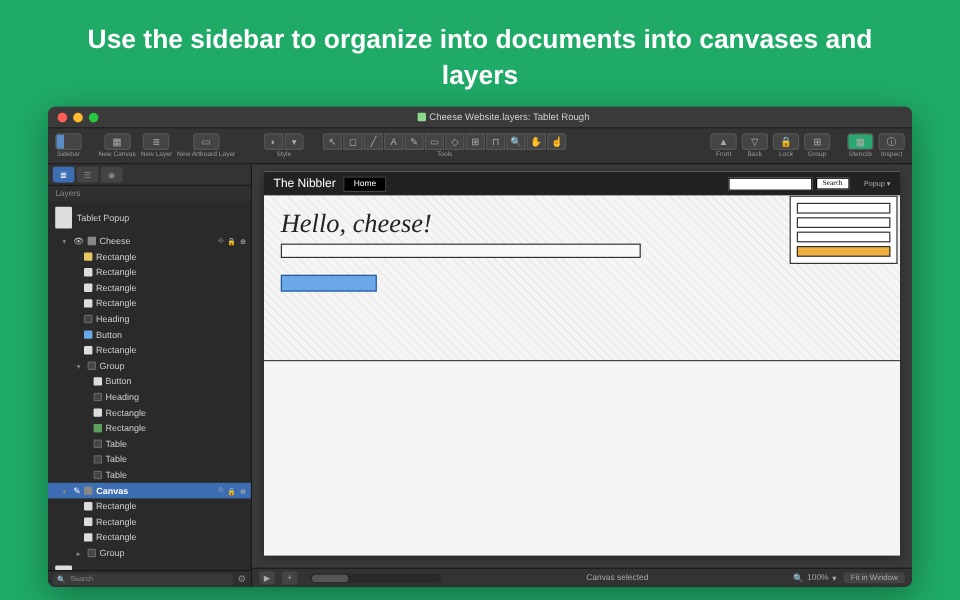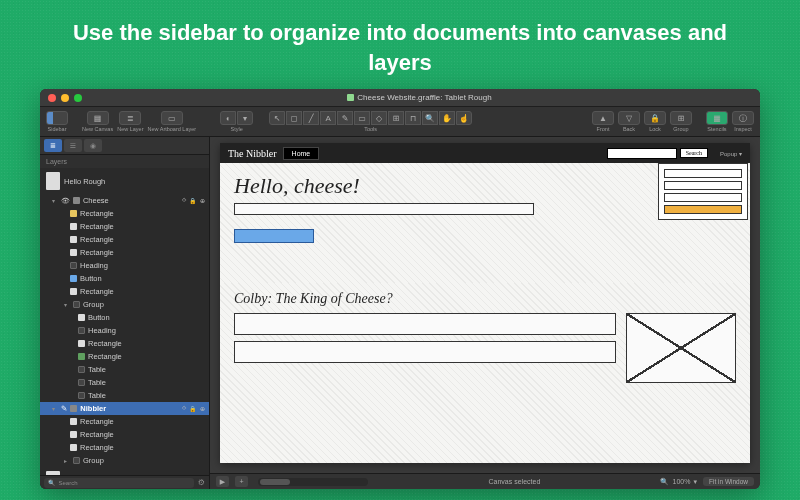--- a/index.html
+++ b/index.html
@@ -41,21 +41,21 @@
 .disc { color: #888; font-size: 6px; width: 6px; }
 .sq { width: 7px; height: 7px; border-radius: 1px; }
 .sq.y { background: #e8c65f; } .sq.w { background: #ddd; } .sq.b { background: #6aa8e8; } .sq.g { background: #888; } .sq.d { background: #444; border: 1px solid #666; } .sq.gr { background: #5fa05f; }
 .tree-row .actions { margin-left: auto; display: flex; gap: 3px; color: #bbb; font-size: 6px; }
 .side-bottom { height: 14px; background: #2f2f2f; border-top: 1px solid #1a1a1a; display: flex; align-items: center; padding: 0 4px; }
 .side-search { flex:1; height: 10px; background: #3a3a3a; border-radius: 3px; font-size: 6px; color: #888; padding: 0 4px; display: flex; align-items: center; }
 .canvas-area { flex: 1; display: flex; flex-direction: column; background: #1f1f1f; }
 .canvas-scroll { flex: 1; overflow: hidden; position: relative; background: #3a3a3a; }
 .canvas-page { position: absolute; left: 10px; top: 6px; right: 10px; bottom: 10px; background: #f5f5f3; box-shadow: 0 2px 8px rgba(0,0,0,0.4); display: flex; flex-direction: column; }
 .wf-nav { height: 20px; background: #222; display: flex; align-items: center; gap: 6px; padding: 0 8px; }
-.wf-logo { color: #fff; font-family: Liberation Serif, serif; font-size: 10px; }
+.wf-logo { color: #fff; font-family: Liberation Sans, sans-serif; font-size: 10px; }
 .wf-tab { background: #000; color: #fff; font-size: 7px; padding: 2px 8px; border: 1px solid #444; }
 .wf-search { margin-left: auto; display: flex; gap: 3px; align-items: center; }
 .wf-search-box { width: 70px; height: 11px; background: #fff; border: 1px solid #000; }
 .wf-search-btn { background: #fff; border: 1px solid #000; font-size: 6px; padding: 1px 5px; font-family: "Comic Sans MS", cursive; }
 .wf-popup-lbl { color: #aaa; font-size: 6px; margin-left: 6px; }
 .wf-body { flex: 1; position: relative; }
 .hatch { background: #f5f5f3; background-image: repeating-linear-gradient(45deg, rgba(0,0,0,0.05) 0 1px, transparent 1px 5px); position: absolute; left: 0; right: 0; }
 .hero { top: 0; height: 138px; border-bottom: 1px solid #444; }
 .sec2 { top: 120px; bottom: 0; padding: 8px 14px; }
 .hero-inner { padding: 10px 14px; }
@@ -89,21 +89,21 @@
 
 <div class="headline">Use the sidebar to organize into documents into canvases and layers</div>
 
 <div class="appwin">
   <div class="titlebar">
     <div class="tl r"></div>
     <div class="tl y"></div>
     <div class="tl g"></div>
     <div class="titlebar-title">
       <span class="doc-icon"></span>
-      <span>Cheese Website.graffle: Tablet Rough</span>
+      <span>Cheese Website.layers: Tablet Rough</span>
     </div>
   </div>
 
   <div class="toolbar">
     <div class="tbtn sidebar-btn">
       <div class="ic"></div>
         <div class="lbl">Sidebar</div>
     </div>
     <div style="width:6px"></div>
     <div class="tbtn">
@@ -175,21 +175,21 @@
     <div class="sidebar">
       <div class="side-tabs">
         <div class="side-tab active">≣</div>
         <div class="side-tab">☰</div>
         <div class="side-tab">◉</div>
       </div>
       <div class="side-header">Layers</div>
       <div class="tree">
         <div class="tree-canvas">
           <div class="thumb"></div>
-          <span>Hello Rough</span>
+          <span>Tablet Popup</span>
         </div>
         <div class="tree-row" style="padding-left:12px">
           <span class="disc">▾</span>
             <span class="eye"></span>
           <span class="sq g"></span>
             <span>Cheese</span>
           <span class="actions">
               <span>⟐</span>
               <span>🔒</span>
               <span>⊕</span>
@@ -253,21 +253,21 @@
             <span>Table</span>
           </div>
         <div class="tree-row" style="padding-left:38px">
             <span class="sq d"></span>
             <span>Table</span>
           </div>
         <div class="tree-row selected" style="padding-left:12px">
           <span class="disc">▾</span>
             <span class="pencil"></span>
           <span class="sq g"></span>
-            <b>Nibbler</b>
+            <b>Canvas</b>
           <span class="actions">
               <span>⟐</span>
               <span>🔒</span>
               <span>⊕</span>
             </span>
         </div>
         <div class="tree-row" style="padding-left:30px">
             <span class="sq w"></span>
             <span>Rectangle</span>
           </div>
@@ -314,30 +314,20 @@
                 <div class="wf-box hero-line"></div>
                 <div class="hero-blue"></div>
               </div>
               <div class="popup-panel">
                 <div class="row"></div>
                 <div class="row"></div>
                 <div class="row"></div>
                 <div class="row org"></div>
               </div>
             </div>
-            <div class="hatch sec2">
-              <div class="sec2-h">Colby: The King of Cheese?</div>
-              <div class="sec2-cols">
-                <div class="sec2-left">
-                  <div class="wf-box para"></div>
-                  <div class="wf-box para"></div>
-                </div>
-                <div class="sec2-right"></div>
-              </div>
-            </div>
           </div>
         </div>
       </div>
 
       <div class="statusbar">
         <div class="st-btn">▶</div>
         <div class="st-btn">+</div>
         <div class="scroll-track">
             <div class="scroll-thumb"></div>
           </div>

